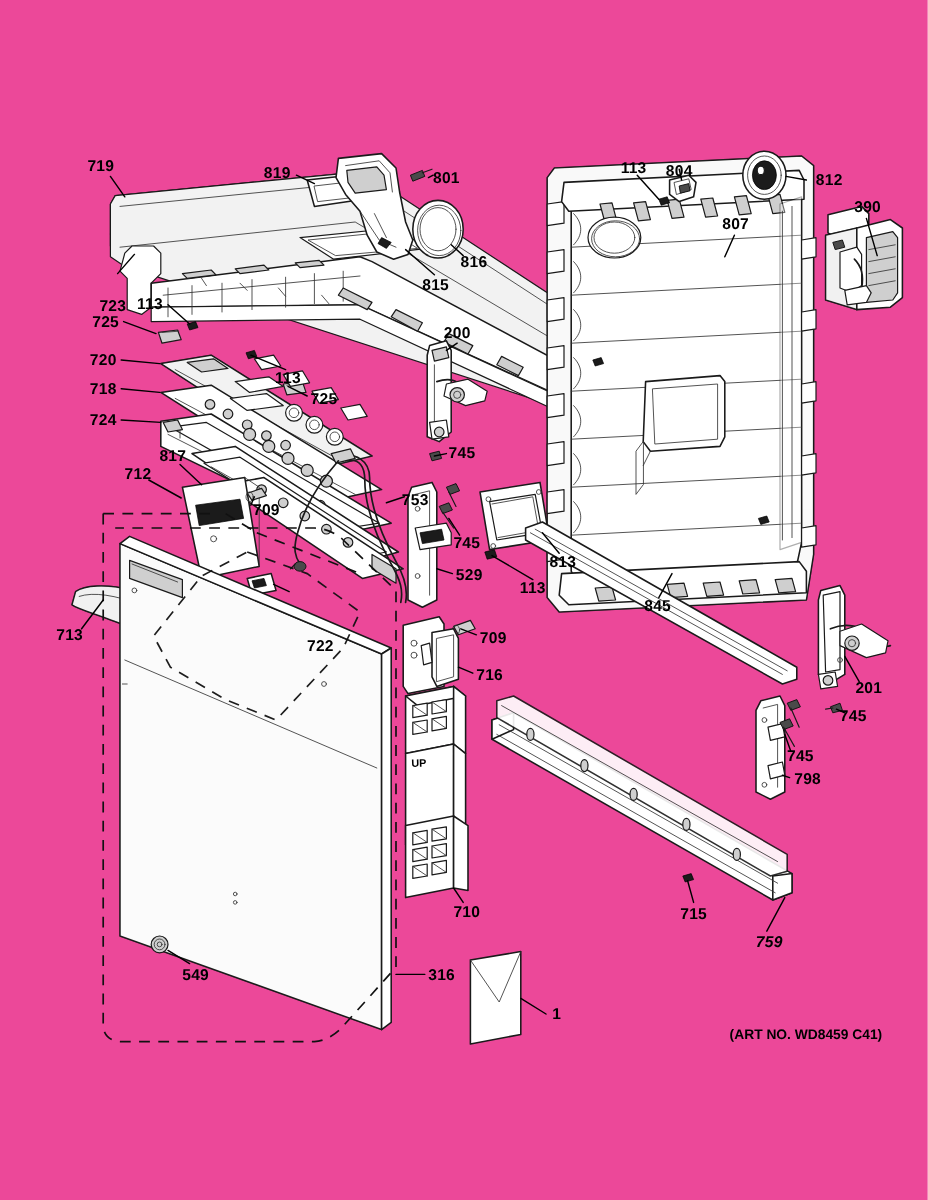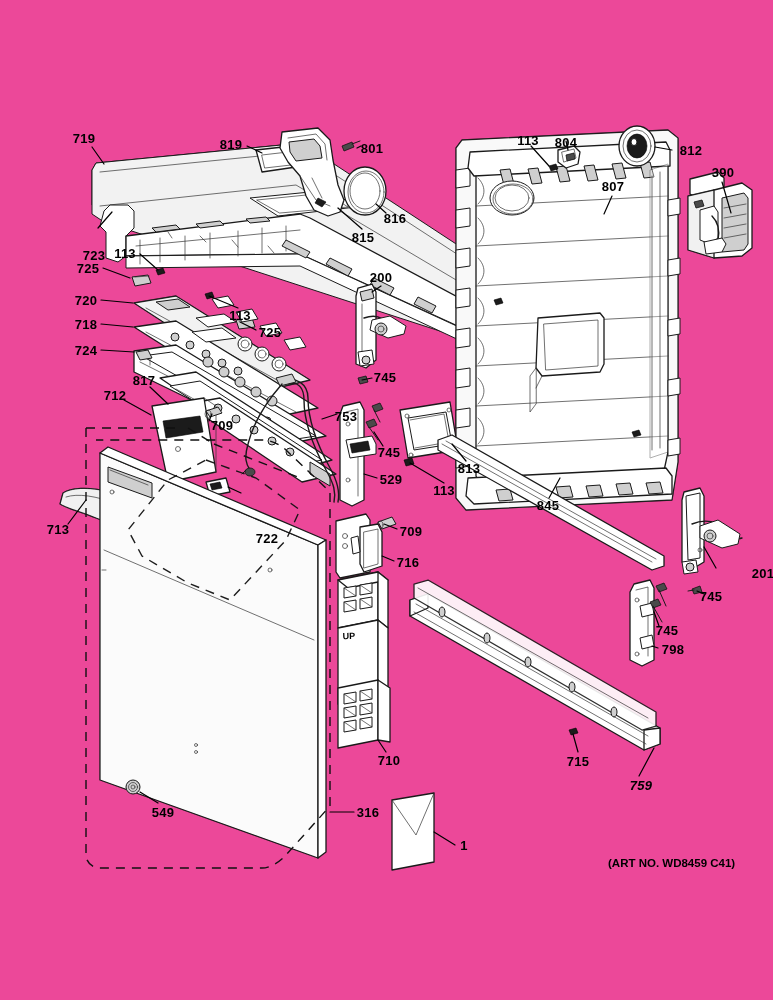--- a/index.html
+++ b/index.html
@@ -641,21 +641,21 @@
       <div class="callout" style="left: 346px; top: 416px;">753</div>
       <div class="callout" style="left: 389px; top: 452px;">745</div>
       <div class="callout" style="left: 469px; top: 468px;">813</div>
       <div class="callout" style="left: 444px; top: 490px;">113</div>
       <div class="callout" style="left: 391px; top: 479px;">529</div>
       <div class="callout" style="left: 267px; top: 494px; margin-top: 44px;">722</div>
       <div class="callout" style="left: 548px; top: 505px;">845</div>
       <div class="callout" style="left: 58px; top: 529px;">713</div>
       <div class="callout" style="left: 411px; top: 531px;">709</div>
       <div class="callout" style="left: 408px; top: 562px;">716</div>
-      <div class="callout" style="left: 724px; top: 573px; margin-left: 39px;">201</div>
+      <div class="callout" style="left: 724px; top: 573px;">201</div>
       <div class="callout" style="left: 711px; top: 596px;">745</div>
       <div class="callout" style="left: 667px; top: 630px;">745</div>
       <div class="callout" style="left: 673px; top: 649px;">798</div>
       <div class="callout" style="left: 389px; top: 760px;">710</div>
       <div class="callout" style="left: 578px; top: 761px;">715</div>
       <div class="callout" style="left: 641px; top: 785px; font-style: italic;">759</div>
       <div class="callout" style="left: 368px; top: 812px;">316</div>
       <div class="callout" style="left: 163px; top: 812px;">549</div>
       <div class="callout" style="left: 464px; top: 845px;">1</div>
     </div>

